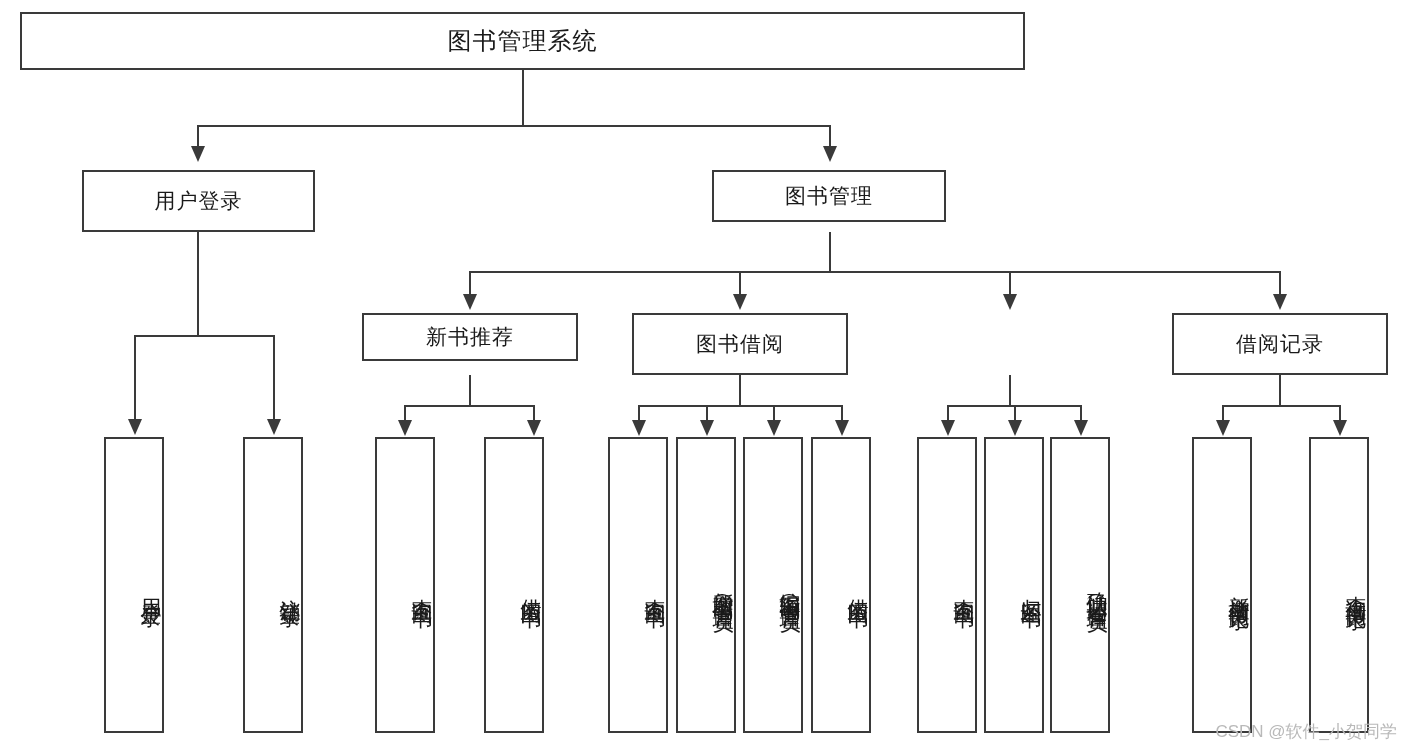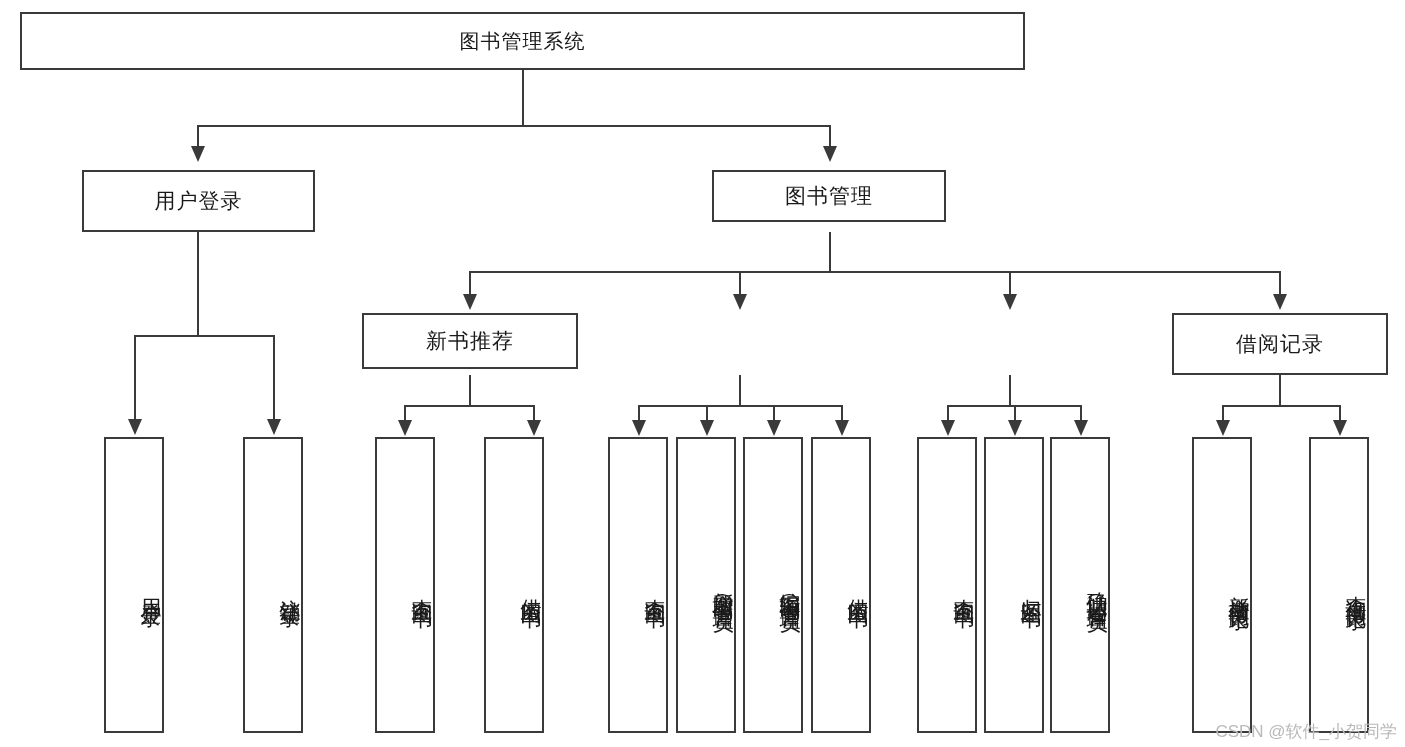--- a/index.html
+++ b/index.html
@@ -20,21 +20,21 @@
   .box.v{
     writing-mode:vertical-rl;
     text-orientation:upright;
     font-size:21px;
     letter-spacing:3px;
     line-height:1;
     padding-top:6px;
     align-items:flex-start;
     justify-content:center;
   }
-  .box.root{font-size:20px;}
+  .box.root{font-size:24px;}
 
   .line{position:absolute;background:#3a3a3a;}
   .vline{width:2px;}
   .hline{height:2px;}
 
   .arrow{
     position:absolute;
     width:0;height:0;
     border-left:7px solid transparent;
     border-right:7px solid transparent;
@@ -85,21 +85,22 @@
 
   <div class="line vline" style="left:469px;top:271px;height:24px;"></div>
   <div class="arrow" style="left:463px;top:294px;"></div>
   <div class="line vline" style="left:739px;top:271px;height:24px;"></div>
   <div class="arrow" style="left:733px;top:294px;"></div>
   <div class="line vline" style="left:1009px;top:271px;height:24px;"></div>
   <div class="arrow" style="left:1003px;top:294px;"></div>
   <div class="line vline" style="left:1279px;top:271px;height:24px;"></div>
   <div class="arrow" style="left:1273px;top:294px;"></div>
 
-  <div class="box h" style="left:362px;top:313px;width:216px;height:56px;">新书推荐</div>
+  <div class="box h" style="left:362px;top:313px;width:216px;height:48px;">新书推荐</div>
+  <div class="box h" style="left:632px;top:313px;width:216px;height:62px;">图书借阅</div>
   <div class="box h" style="left:1172px;top:313px;width:216px;height:62px;">借阅记录</div>
 
   <div class="line vline" style="left:469px;top:375px;height:31px;"></div>
   <div class="line hline" style="left:404px;top:405px;width:131px;"></div>
   <div class="line vline" style="left:404px;top:405px;height:16px;"></div>
   <div class="arrow" style="left:398px;top:420px;"></div>
   <div class="line vline" style="left:533px;top:405px;height:16px;"></div>
   <div class="arrow" style="left:527px;top:420px;"></div>
 
   <div class="box v" style="left:375px;top:437px;width:60px;height:296px;">查询图书</div>

